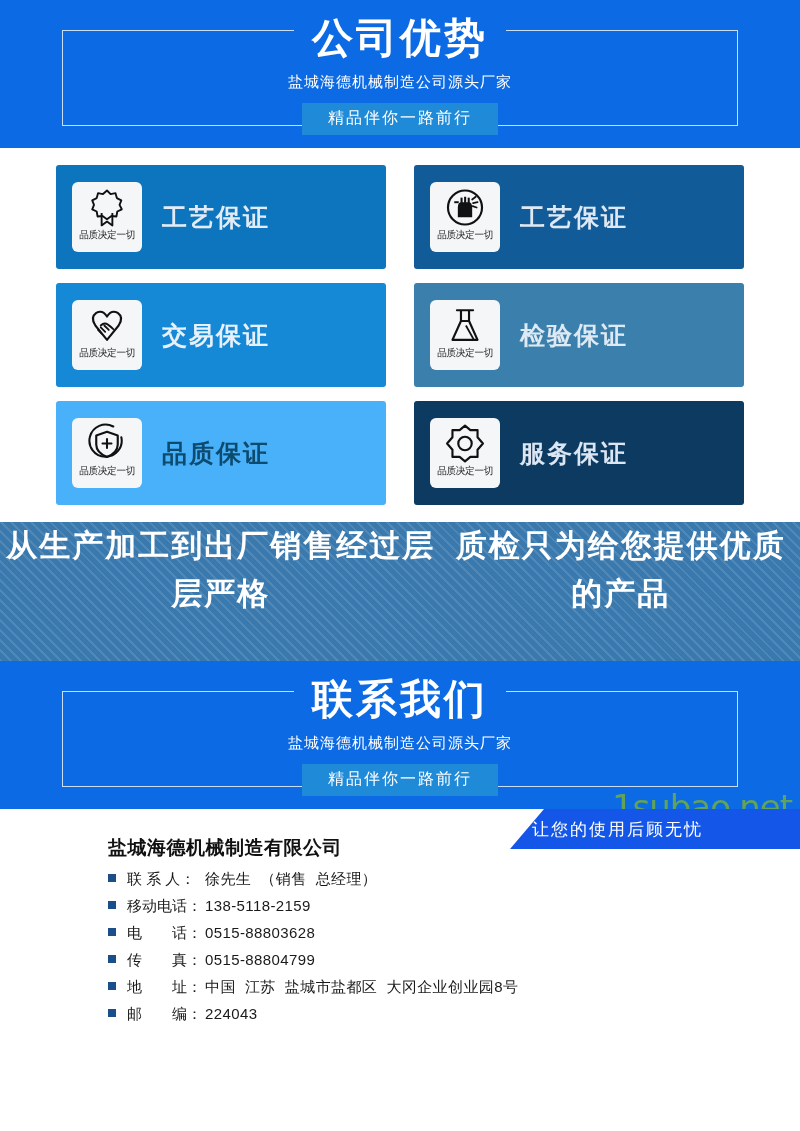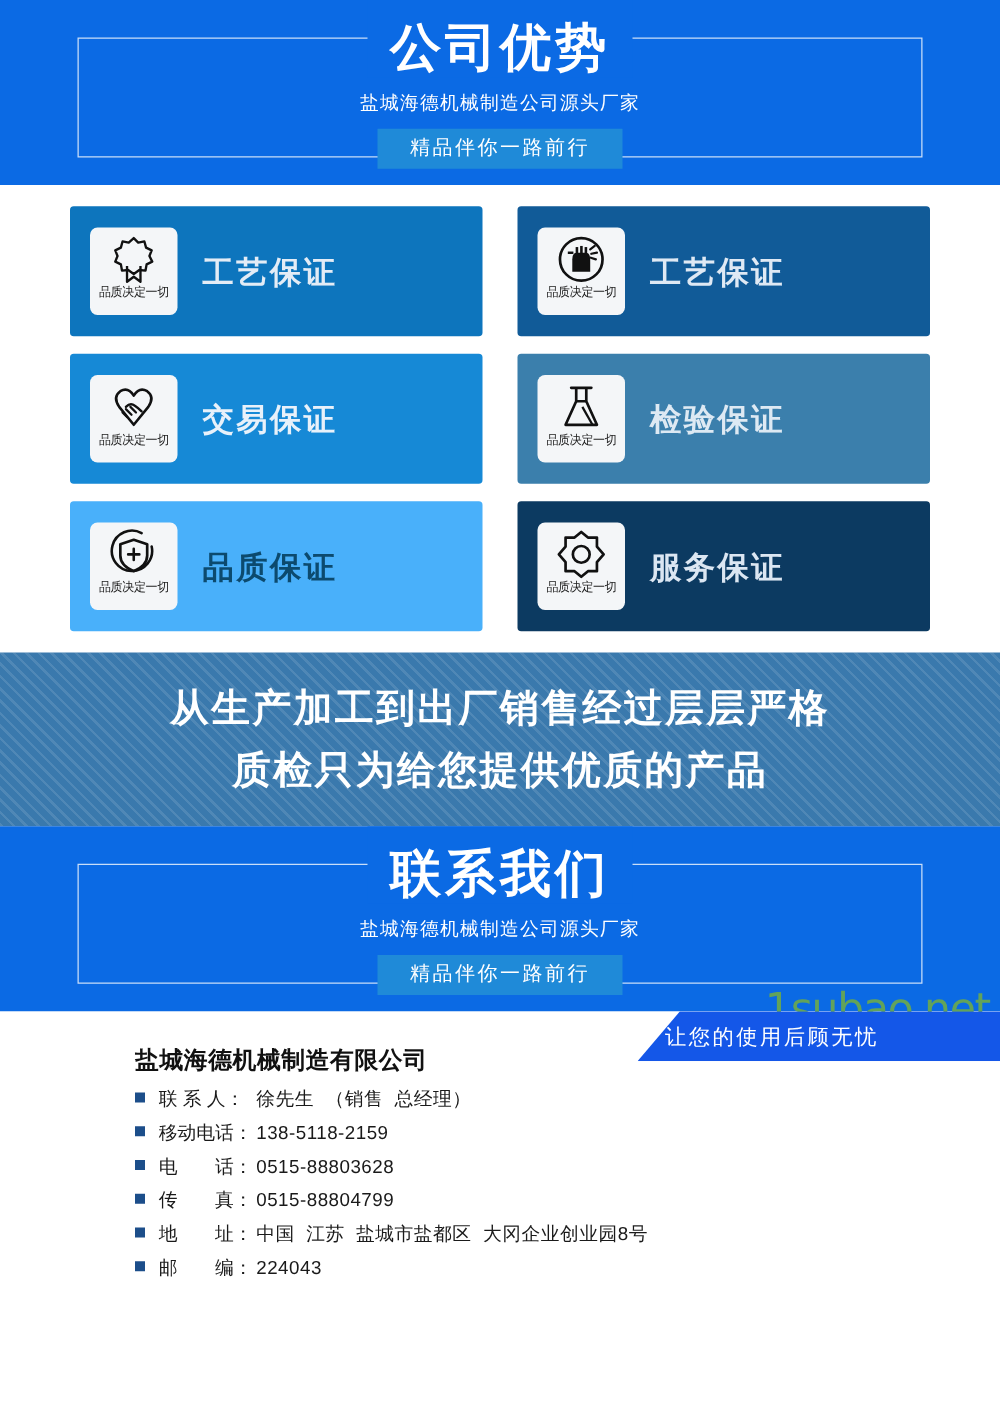--- a/index.html
+++ b/index.html
@@ -108,22 +108,22 @@
     width:800px;
     height:139px;
     background-color:#3a79ad;
     background-image:repeating-linear-gradient(
         45deg,
         rgba(255,255,255,.11) 0px,
         rgba(255,255,255,.11) 2px,
         rgba(0,0,0,0) 2px,
         rgba(0,0,0,0) 7px);
     display:flex;
-    flex-direction:column;
-    align-items:center;
+    flex-direction:row;
+    align-items:flex-start;
     justify-content:center;
   }
   .stripe-line {
     font-size:31px;
     font-weight:bold;
     color:#ffffff;
     letter-spacing:2px;
     line-height:1.55;
     text-align:center;
   }

